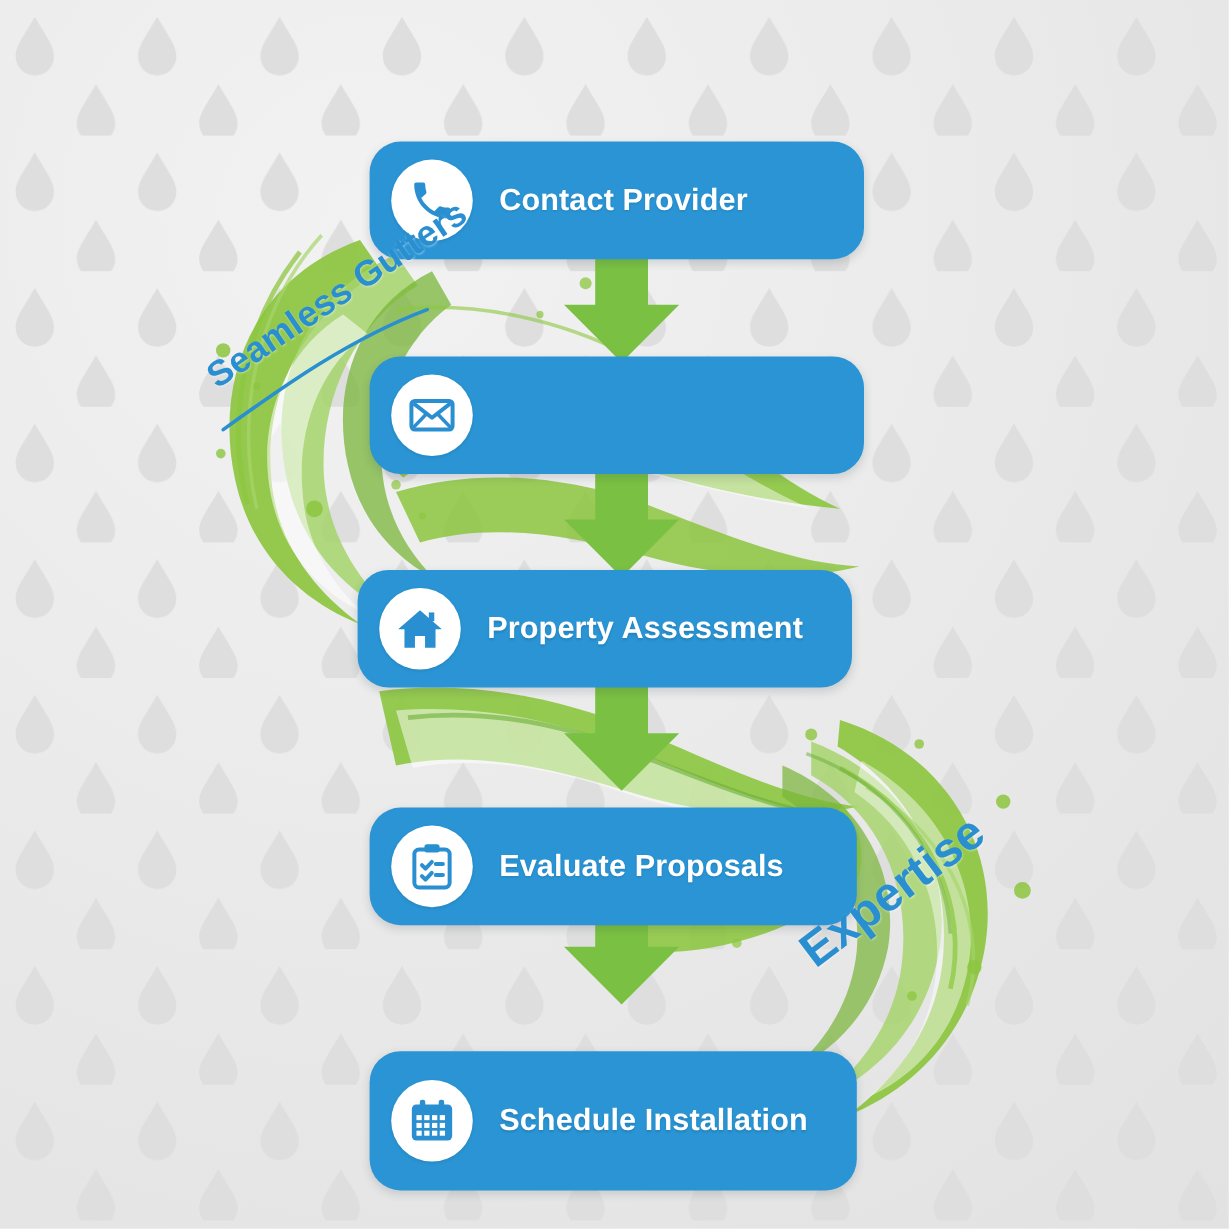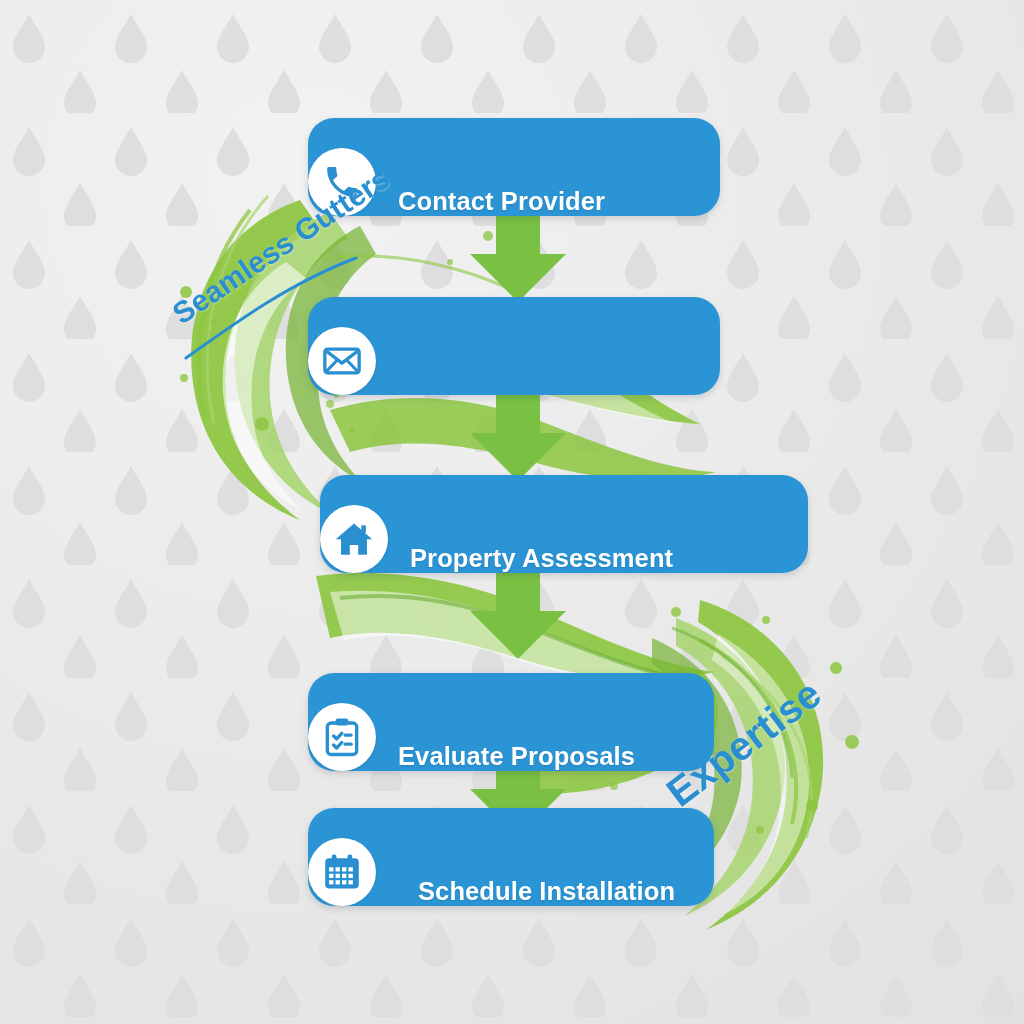--- a/index.html
+++ b/index.html
@@ -31,25 +31,26 @@
   }
 
   
   #flow {
     position: absolute;
     inset: 0;
   }
   .node {
     position: absolute;
     display: flex;
-    align-items: flex-end;
+    align-items: center;
     box-sizing: border-box;
     border-radius: 26px;
     background: var(--nodeblue, #2a94d4);
     box-shadow: 0 3px 7px rgba(40,60,70,0.17);
+    padding-left: 18px;
   }
   .node-icon-wrap {
     flex: 0 0 auto;
     width: 68px;
     height: 68px;
     border-radius: 50%;
     background: #ffffff;
     display: flex;
     align-items: center;
     justify-content: center;
@@ -200,21 +201,21 @@
     <div class="node" style="left:308px; top:297px; width:412px; height:98px;">
       <span class="node-icon-wrap">
         <svg width="42" height="42" viewBox="0 0 24 24" aria-hidden="true">
           <rect x="2.2" y="5.2" width="19.6" height="13.6" rx="1.6" fill="none" stroke="#2a8fd0" stroke-width="1.9"></rect>
           <path d="M3.2 6.4 L12 13.2 L20.8 6.4" fill="none" stroke="#2a8fd0" stroke-width="1.9" stroke-linejoin="round"></path>
           <path d="M3.2 17.8 L9.2 11.6 M20.8 17.8 L14.8 11.6" fill="none" stroke="#2a8fd0" stroke-width="1.7"></path>
         </svg>
       </span>
     </div>
 
-    <div class="node" style="left:320px; top:475px; width:488px; height:98px;">
+    <div class="node" style="left:298px; top:475px; width:412px; height:98px;">
       <span class="node-icon-wrap">
         <svg width="42" height="42" viewBox="0 0 24 24" fill="#2a8fd0" aria-hidden="true">
           <path d="M12 3.2 L1.6 12.2 h3.0 V21 h5.0 v-5.6 h4.8 V21 h5.0 V12.2 h3.0 Z"></path>
           <rect x="16.2" y="4.2" width="2.6" height="4.2"></rect>
         </svg>
       </span>
       <span class="node-label">Property Assessment</span>
     </div>
 
     <div class="node" style="left:308px; top:653px; width:406px; height:98px;margin-top:20px;">
@@ -224,21 +225,21 @@
           <rect x="8.4" y="1.4" width="7.2" height="4.0" rx="1.2" fill="#2a8fd0"></rect>
           <path d="M7.2 11.4 l1.7 1.7 l3.0 -3.2" fill="none" stroke="#2a8fd0" stroke-width="1.9" stroke-linecap="round" stroke-linejoin="round"></path>
           <path d="M13.8 10.9 h3.4" stroke="#2a8fd0" stroke-width="1.9" stroke-linecap="round"></path>
           <path d="M7.2 16.6 l1.7 1.7 l3.0 -3.2" fill="none" stroke="#2a8fd0" stroke-width="1.9" stroke-linecap="round" stroke-linejoin="round"></path>
           <path d="M13.8 16.1 h3.4" stroke="#2a8fd0" stroke-width="1.9" stroke-linecap="round"></path>
         </svg>
       </span>
       <span class="node-label">Evaluate Proposals</span>
     </div>
 
-    <div class="node" style="left:308px; top:808px; width:406px; height:98px;gap:20px;">
+    <div class="node" style="left:308px; top:876px; width:406px; height:116px;">
       <span class="node-icon-wrap">
         <svg width="42" height="42" viewBox="0 0 24 24" aria-hidden="true">
           <rect x="2.4" y="4.2" width="19.2" height="17.2" rx="2.2" fill="#2a8fd0"></rect>
           <rect x="6.2" y="2.0" width="2.6" height="4.0" rx="1.1" fill="#2a8fd0"></rect>
           <rect x="15.2" y="2.0" width="2.6" height="4.0" rx="1.1" fill="#2a8fd0"></rect>
           <g fill="#ffffff">
             <rect x="4.6" y="9.3" width="2.5" height="2.4"></rect>
             <rect x="8.3" y="9.3" width="2.5" height="2.4"></rect>
             <rect x="12.0" y="9.3" width="2.5" height="2.4"></rect>
             <rect x="15.7" y="9.3" width="2.5" height="2.4"></rect>

